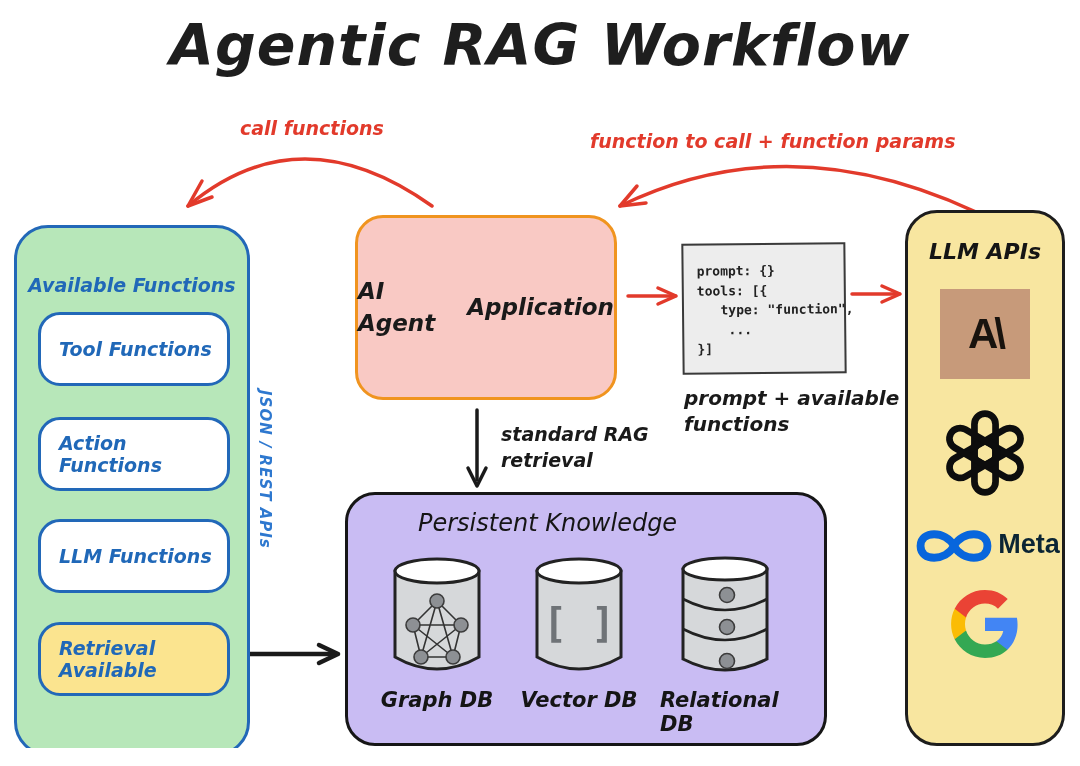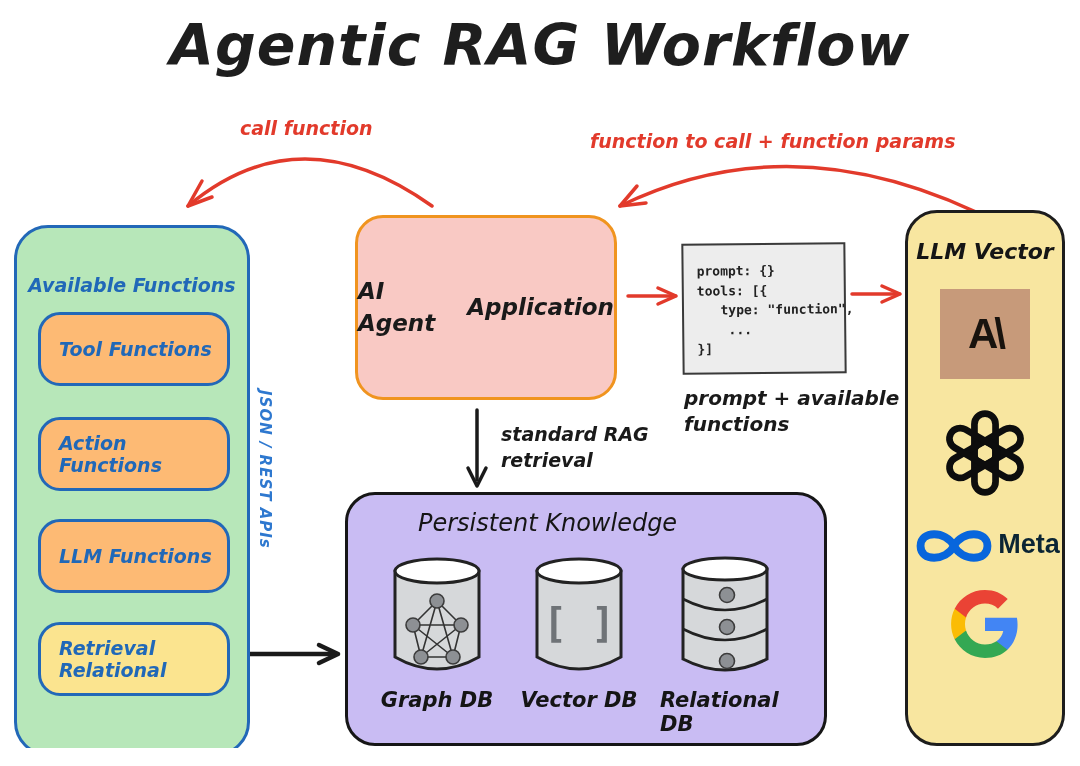--- a/index.html
+++ b/index.html
@@ -24,21 +24,21 @@
   .green-box {
     position:absolute; left:14px; top:225px; width:236px; height:531px;
     background:#b7e7b9; border:3px solid #2268b8; border-radius:34px;
   }
   .green-title {
     position:absolute; left:0; right:0; top:46px; text-align:center;
     color:#2068b8; font-size:19px; font-weight:600; font-style:italic;
   }
   .fn-box {
     position:absolute; left:21px; width:192px; height:74px;
-    background:#fdba74; border:3px solid #2268b8; border-radius:22px;
+    background:#ffffff; border:3px solid #2268b8; border-radius:22px;
     display:flex; align-items:center; padding-left:18px;
     color:#2068b8; font-size:19px; font-weight:600; font-style:italic;
   }
   .fn-tool { top:84px; } .fn-action { top:189px; } .fn-llm { top:291px; }
   .fn-retrieval { top:394px; background:#fbe48f; }
 
   .side-label {
     position:absolute; left:256px; top:390px; height:200px;
     writing-mode:vertical-rl; color:#2e78cf; font-size:15px; font-weight:600;
     font-style:italic; letter-spacing:1px; white-space:nowrap;
@@ -133,36 +133,36 @@
       <path d="M477 410 L477 480"></path>
       <path d="M477 486 L468 468 M477 486 L486 468"></path>
     </g>
 
     <g stroke="#1a1a1a" stroke-width="4.5" stroke-linecap="round">
       <path d="M244 654 L332 654"></path>
       <path d="M338 654 L319 645 M338 654 L319 663"></path>
     </g>
   </svg>
 
-  <div class="red-note note-call">call function</div>
+  <div class="red-note note-call">call functions</div>
   <div class="red-note note-func">function to call + function params</div>
 
   <div class="green-box">
     <div class="green-title">Available Functions</div>
     <div class="fn-box fn-tool">
       <span>Tool Functions</span>
     </div>
     <div class="fn-box fn-action">
       <span>Action Functions</span>
     </div>
     <div class="fn-box fn-llm">
       <span>LLM Functions</span>
     </div>
     <div class="fn-box fn-retrieval">
-      <span>Retrieval Relational</span>
+      <span>Retrieval Available</span>
     </div>
   </div>
 
   <div class="side-label">JSON / REST APIs</div>
 
   <div class="agent-box">
     <span>AI Agent</span>
     <span>Application</span>
   </div>
 
@@ -171,21 +171,21 @@
     <div>retrieval</div>
   </div>
 
   <div class="code-box"><div>prompt: {}</div><div>tools: [{</div><div>   type: "function",</div><div>    ...</div><div>}]</div></div>
   <div class="code-caption">
     <div>prompt + available</div>
     <div>functions</div>
   </div>
 
   <div class="llm-box">
-    <div class="llm-title">LLM Vector</div>
+    <div class="llm-title">LLM APIs</div>
 
     <div class="anthropic-tile">
       <span class="anthropic-glyph">A\</span>
     </div>
 
     <div class="openai-wrap">
       <svg width="96" height="96" viewBox="0 0 100 100">
         <g transform="translate(50,50)" fill="none" stroke="#0d0d0d" stroke-width="7" stroke-linejoin="round">
           <g transform="rotate(0)">
               <rect x="-11" y="-41" width="22" height="54" rx="11"></rect>

